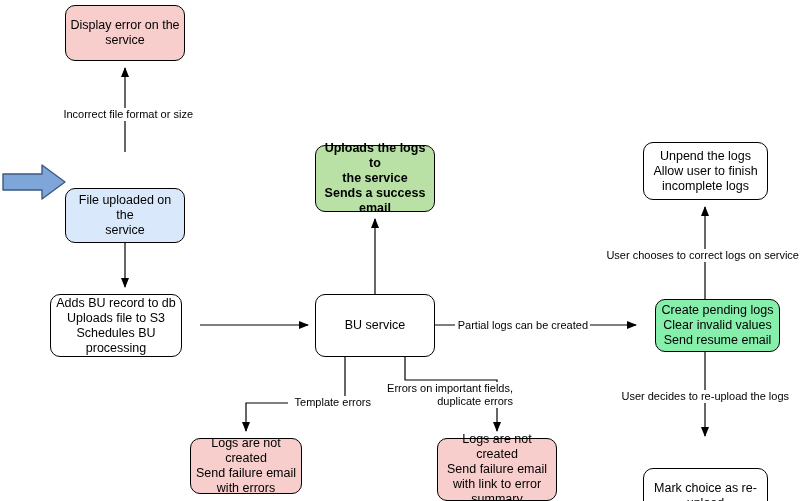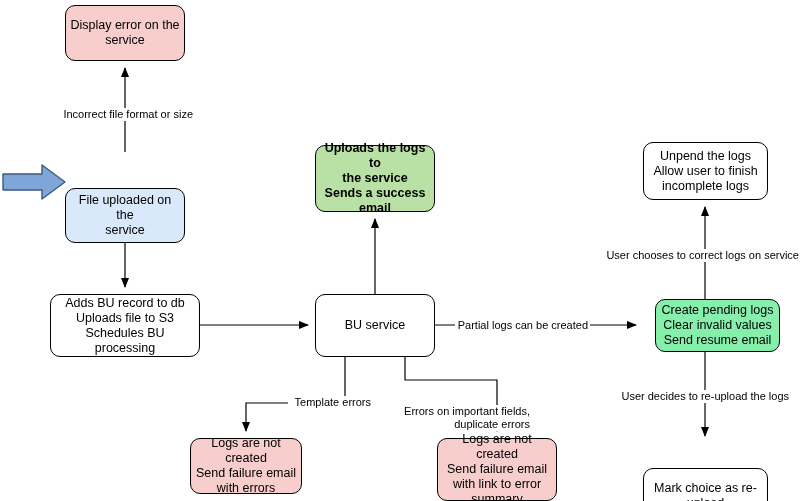--- a/index.html
+++ b/index.html
@@ -100,21 +100,21 @@
   <svg class="block-arrow" style="left:2px; top:163px; width:64px; height:38px;" viewBox="0 0 64 38">
     <path d="M1,11 L40,11 L40,2 L63,19 L40,36 L40,27 L1,27 Z" fill="#7ea6d9" stroke="#3c5a80" stroke-width="1.4" stroke-linejoin="round"></path>
   </svg>
 
   <div class="node pink" style="left:65px;  top:5px;   width:120px; height:56px;">Display error on the
 service</div>
 
   <div class="node blue" style="left:65px;  top:152px; width:120px; height:55px;margin-top:36px;">File uploaded on the
 service</div>
 
-  <div class="node white" style="left:50px;  top:294px; width:150px; height:63px;">Adds BU record to db
+  <div class="node white" style="left:50px;  top:294px; width:132px; height:63px;">Adds BU record to db
 Uploads file to S3
 Schedules BU processing</div>
 
   <div class="node green" style="left:315px; top:145px; width:120px; height:67px;font-weight:bold;">Uploads the logs to
 the service
 Sends a success
 email</div>
 
   <div class="node white" style="left:315px; top:294px; width:120px; height:63px;text-align:right;">BU service</div>
 
@@ -139,20 +139,20 @@
 upload</div>
 
   <div class="edge-label" style="left:55px;  top:108px; width:140px;">Incorrect file format or size</div>
 
 
 
   <div class="edge-label" style="left:455px; top:319px; width:135px;">Partial logs can be created</div>
 
   <div class="edge-label" style="left:288px; top:396px; width:85px;">Template errors</div>
 
-  <div class="edge-label" style="left:392px; top:382px; width:140px;margin-top:23px;">Errors on important fields,
+  <div class="edge-label" style="left:375px; top:382px; width:140px;">Errors on important fields,
 duplicate errors</div>
 
   <div class="edge-label" style="left:602px; top:249px; width:199px;">User chooses to correct logs on service</div>
 
   <div class="edge-label" style="left:616px; top:390px; width:175px;">User decides to re-upload the logs</div>
 
 </div>
 
 </body></html>

